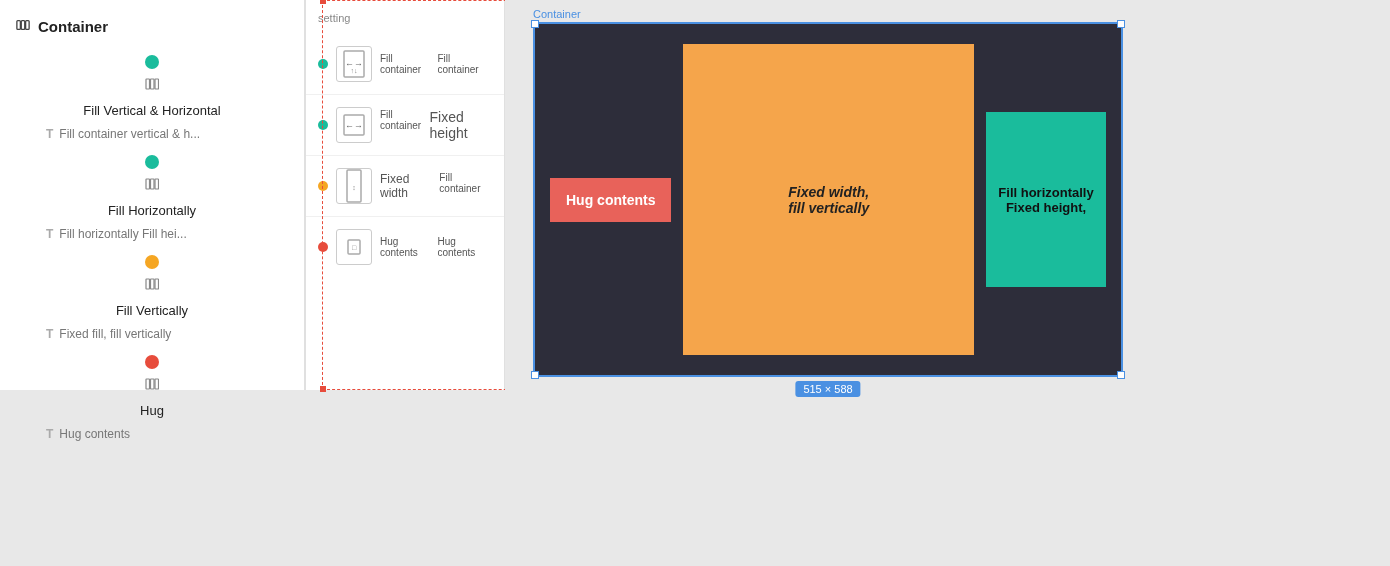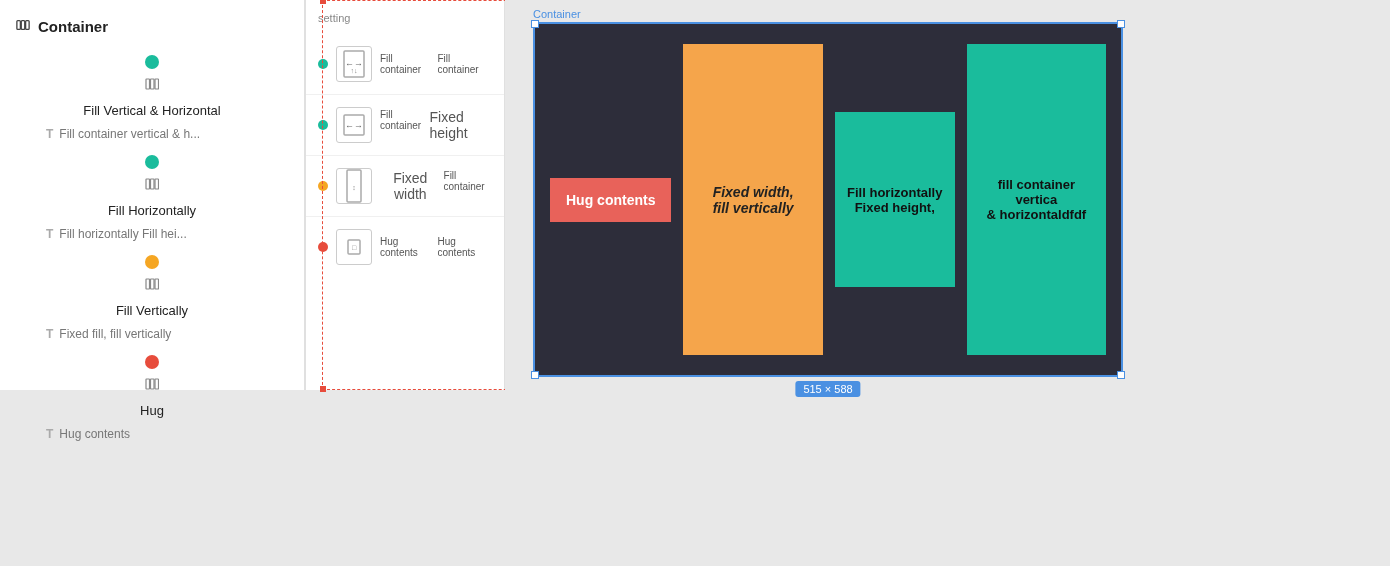--- a/index.html
+++ b/index.html
@@ -403,21 +403,21 @@
   <div class="settings-group">
     <div class="settings-row">
       <span class="settings-dot" style="background:#F5A623;"></span>
       <div class="settings-box-icon">
         <svg width="24" height="36" viewBox="0 0 24 36">
           <rect x="5" y="2" width="14" height="32" rx="1" stroke="#aaa" stroke-width="1.5" fill="none"></rect>
           <text x="12" y="22" text-anchor="middle" font-size="7" fill="#888">↕</text>
         </svg>
       </div>
       <div class="settings-labels-col">
-        <span class="settings-label" style="font-size:14px;color:#555;text-align:center;">Fixed width</span>
+        <span class="settings-label" style="font-size:12px;color:#555;">Fixed width</span>
         <span class="settings-label" style="font-size:10px;color:#555;">Fill container</span>
       </div>
     </div>
   </div>
 
   <div class="settings-group" style="border-bottom:none;">
     <div class="settings-row">
       <span class="settings-dot" style="background:#E74C3C;"></span>
       <div class="settings-box-icon">
         <svg width="24" height="30" viewBox="0 0 24 30">
@@ -454,19 +454,16 @@
     </div>
 
     <div class="card-orange">
       <span>Fixed width,<br>fill vertically</span>
     </div>
 
     <div class="card-teal-sm">
       <span>Fill horizontally<br>Fixed height,</span>
     </div>
 
-    <div class="card-teal-lg">
-      <span>fill container vertica<br>&amp; horizontaldfdf</span>
-    </div>
 
     <div class="size-badge">515 × 588</div>
   </div>
 </div>
 
 </body></html>

